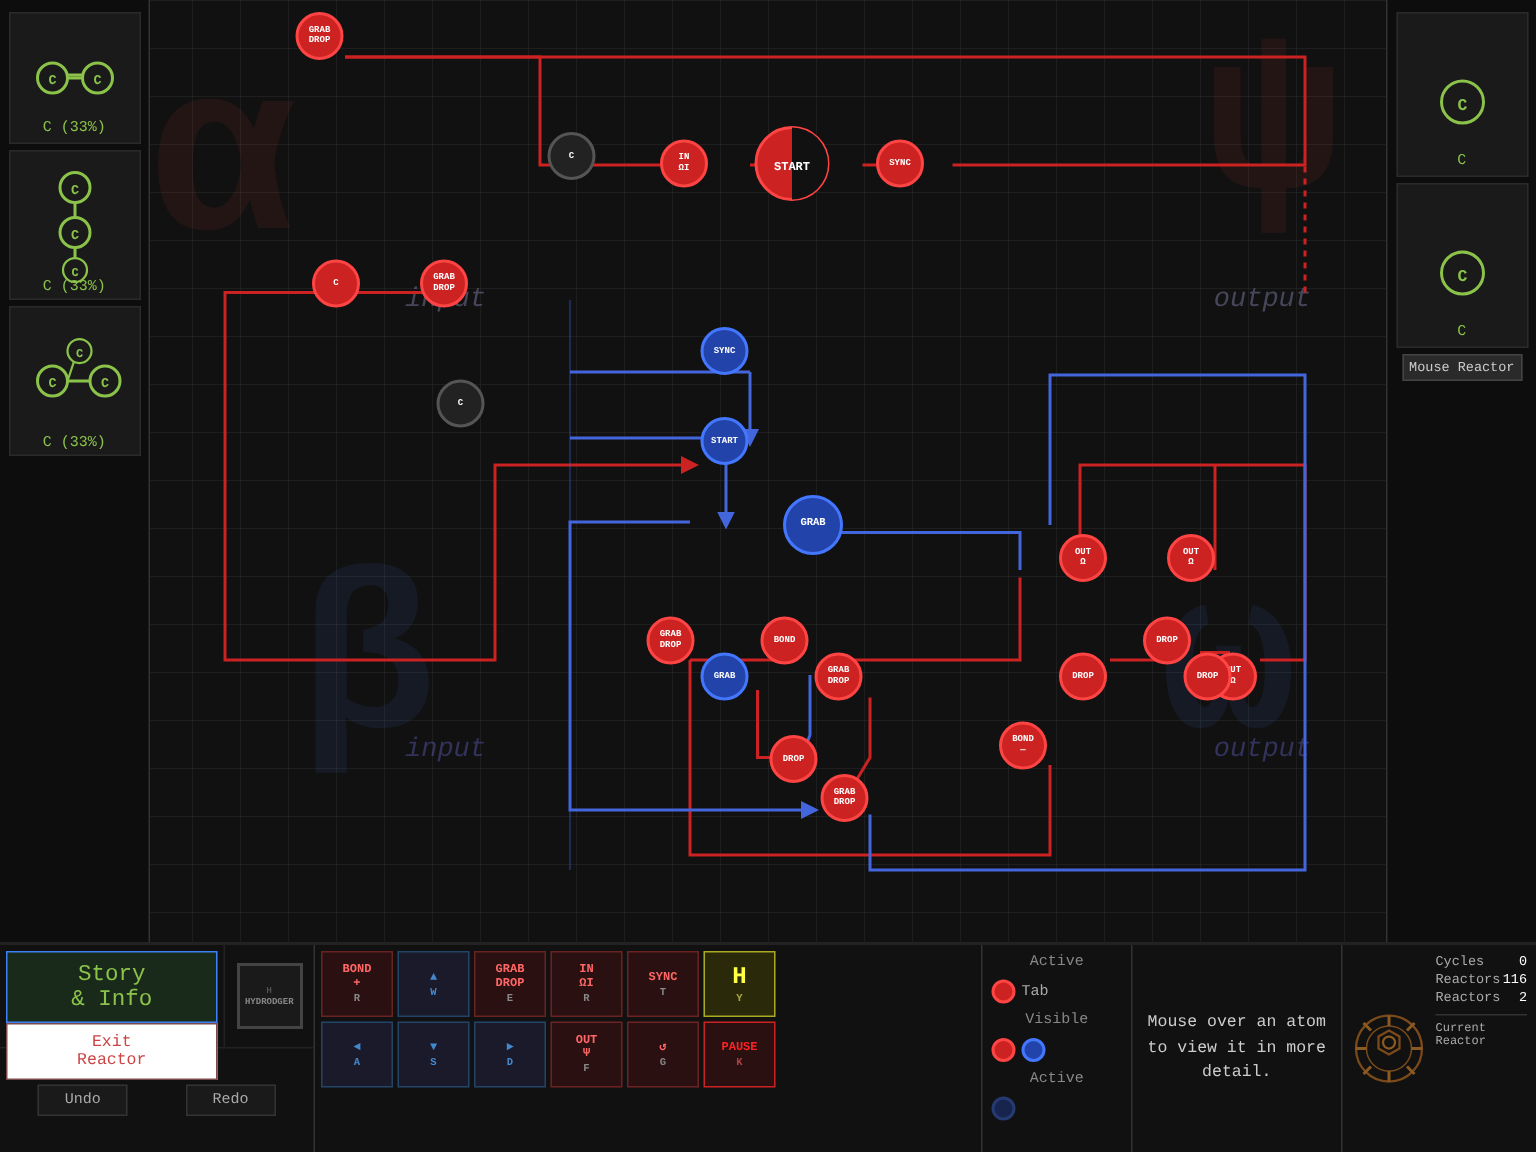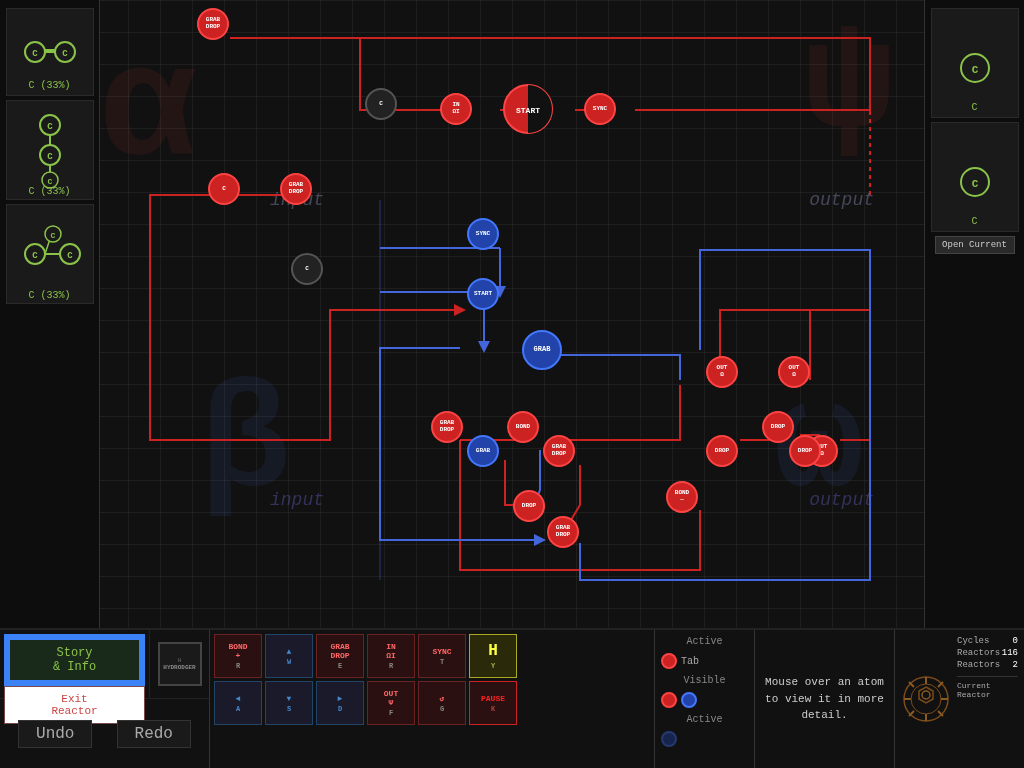--- a/index.html
+++ b/index.html
@@ -203,23 +203,23 @@
       align-items: center;
       justify-content: center;
       font-size: 7px;
       color: #aaa;
       text-align: center;
       flex-direction: column;
     }
 
     .story-info-btn {
       background: #1a2a1a;
-      border: 6px solid #3b82f6;
+      border: 1px solid #3b82f6;
       color: #8bc34a;
-      font-size: 12px;
+      font-size: 15px;
       padding: 6px 8px;
       cursor: pointer;
       text-align: center;
       font-family: 'Courier New', monospace;
     }
 
     .exit-reactor-btn {
       background: #ffffff;
       border: 1px solid #7a4a4a;
       color: #cc4444;
@@ -228,21 +228,21 @@
       cursor: pointer;
       text-align: center;
       font-family: 'Courier New', monospace;
       margin-top: auto;
     }
 
     .undo-btn, .redo-btn {
       background: #1a1a1a;
       border: 1px solid #333;
       color: #aaa;
-      font-size: 16px;
+      font-size: 10px;
       padding: 4px 17px;
       cursor: pointer;
       text-align: left;
     }
 
     
     #toolbar-area {
       flex: 1;
       display: flex;
       flex-direction: column;
@@ -526,21 +526,21 @@
     </div>
 
     <div class="output-molecule-box">
       <svg width="60" height="70" viewBox="0 0 60 70">
         <circle cx="30" cy="40" r="14" fill="#1a1a1a" stroke="#8bc34a" stroke-width="2"></circle>
         <text x="30" y="45" text-anchor="middle" font-size="11" fill="#8bc34a" font-weight="bold">C</text>
       </svg>
       <div style="font-size:10px;color:#8bc34a;position:absolute;bottom:4px;">C</div>
     </div>
 
-    <div class="open-reactor-btn" style="position:relative;margin-top:8px;">Open Current</div>
+    <div class="open-reactor-btn" style="position:relative;margin-top:8px;">Mouse Reactor</div>
   </div>
 </div>
 
 <div id="bottom-bar">
 
   <div id="bottom-left">
     <div style="display:flex;flex-direction:column;height:100%;">
       <div style="display:flex;height:50%;border-bottom:1px solid #222;">
         <div style="display:flex;flex-direction:column;justify-content:space-between;flex:1;padding:4px;">
           <div class="story-info-btn">Story<br>&amp; Info</div>

